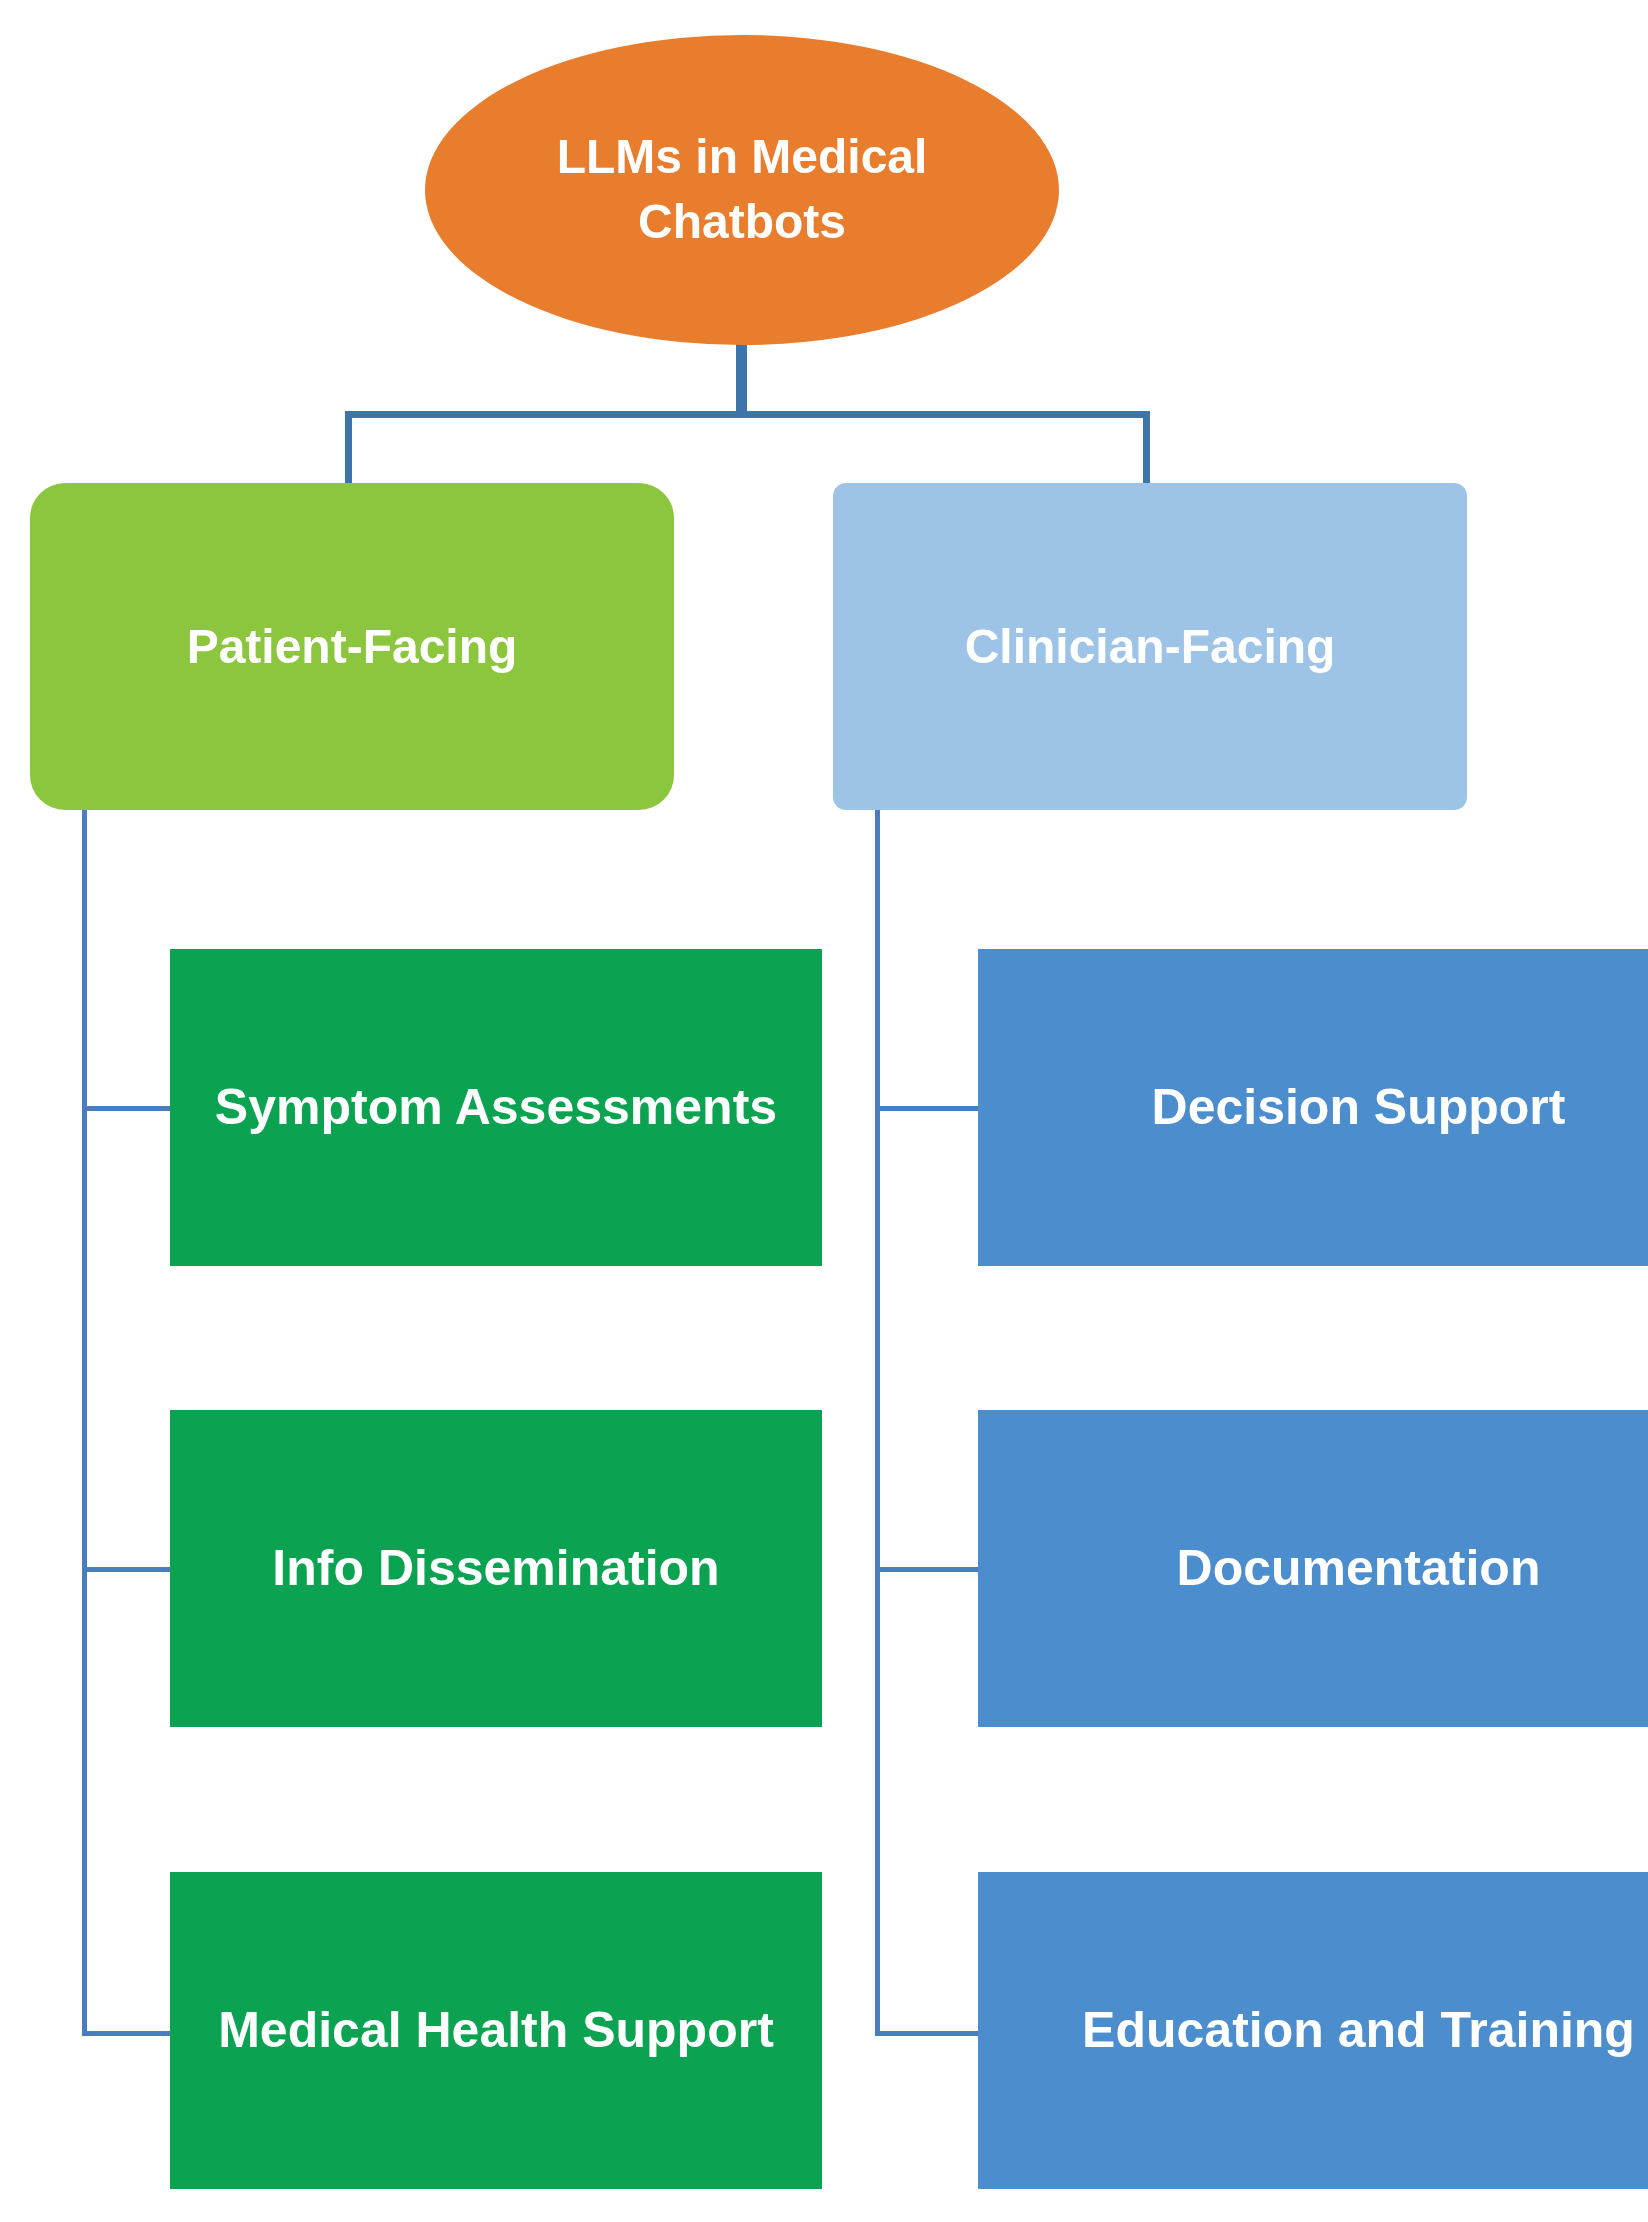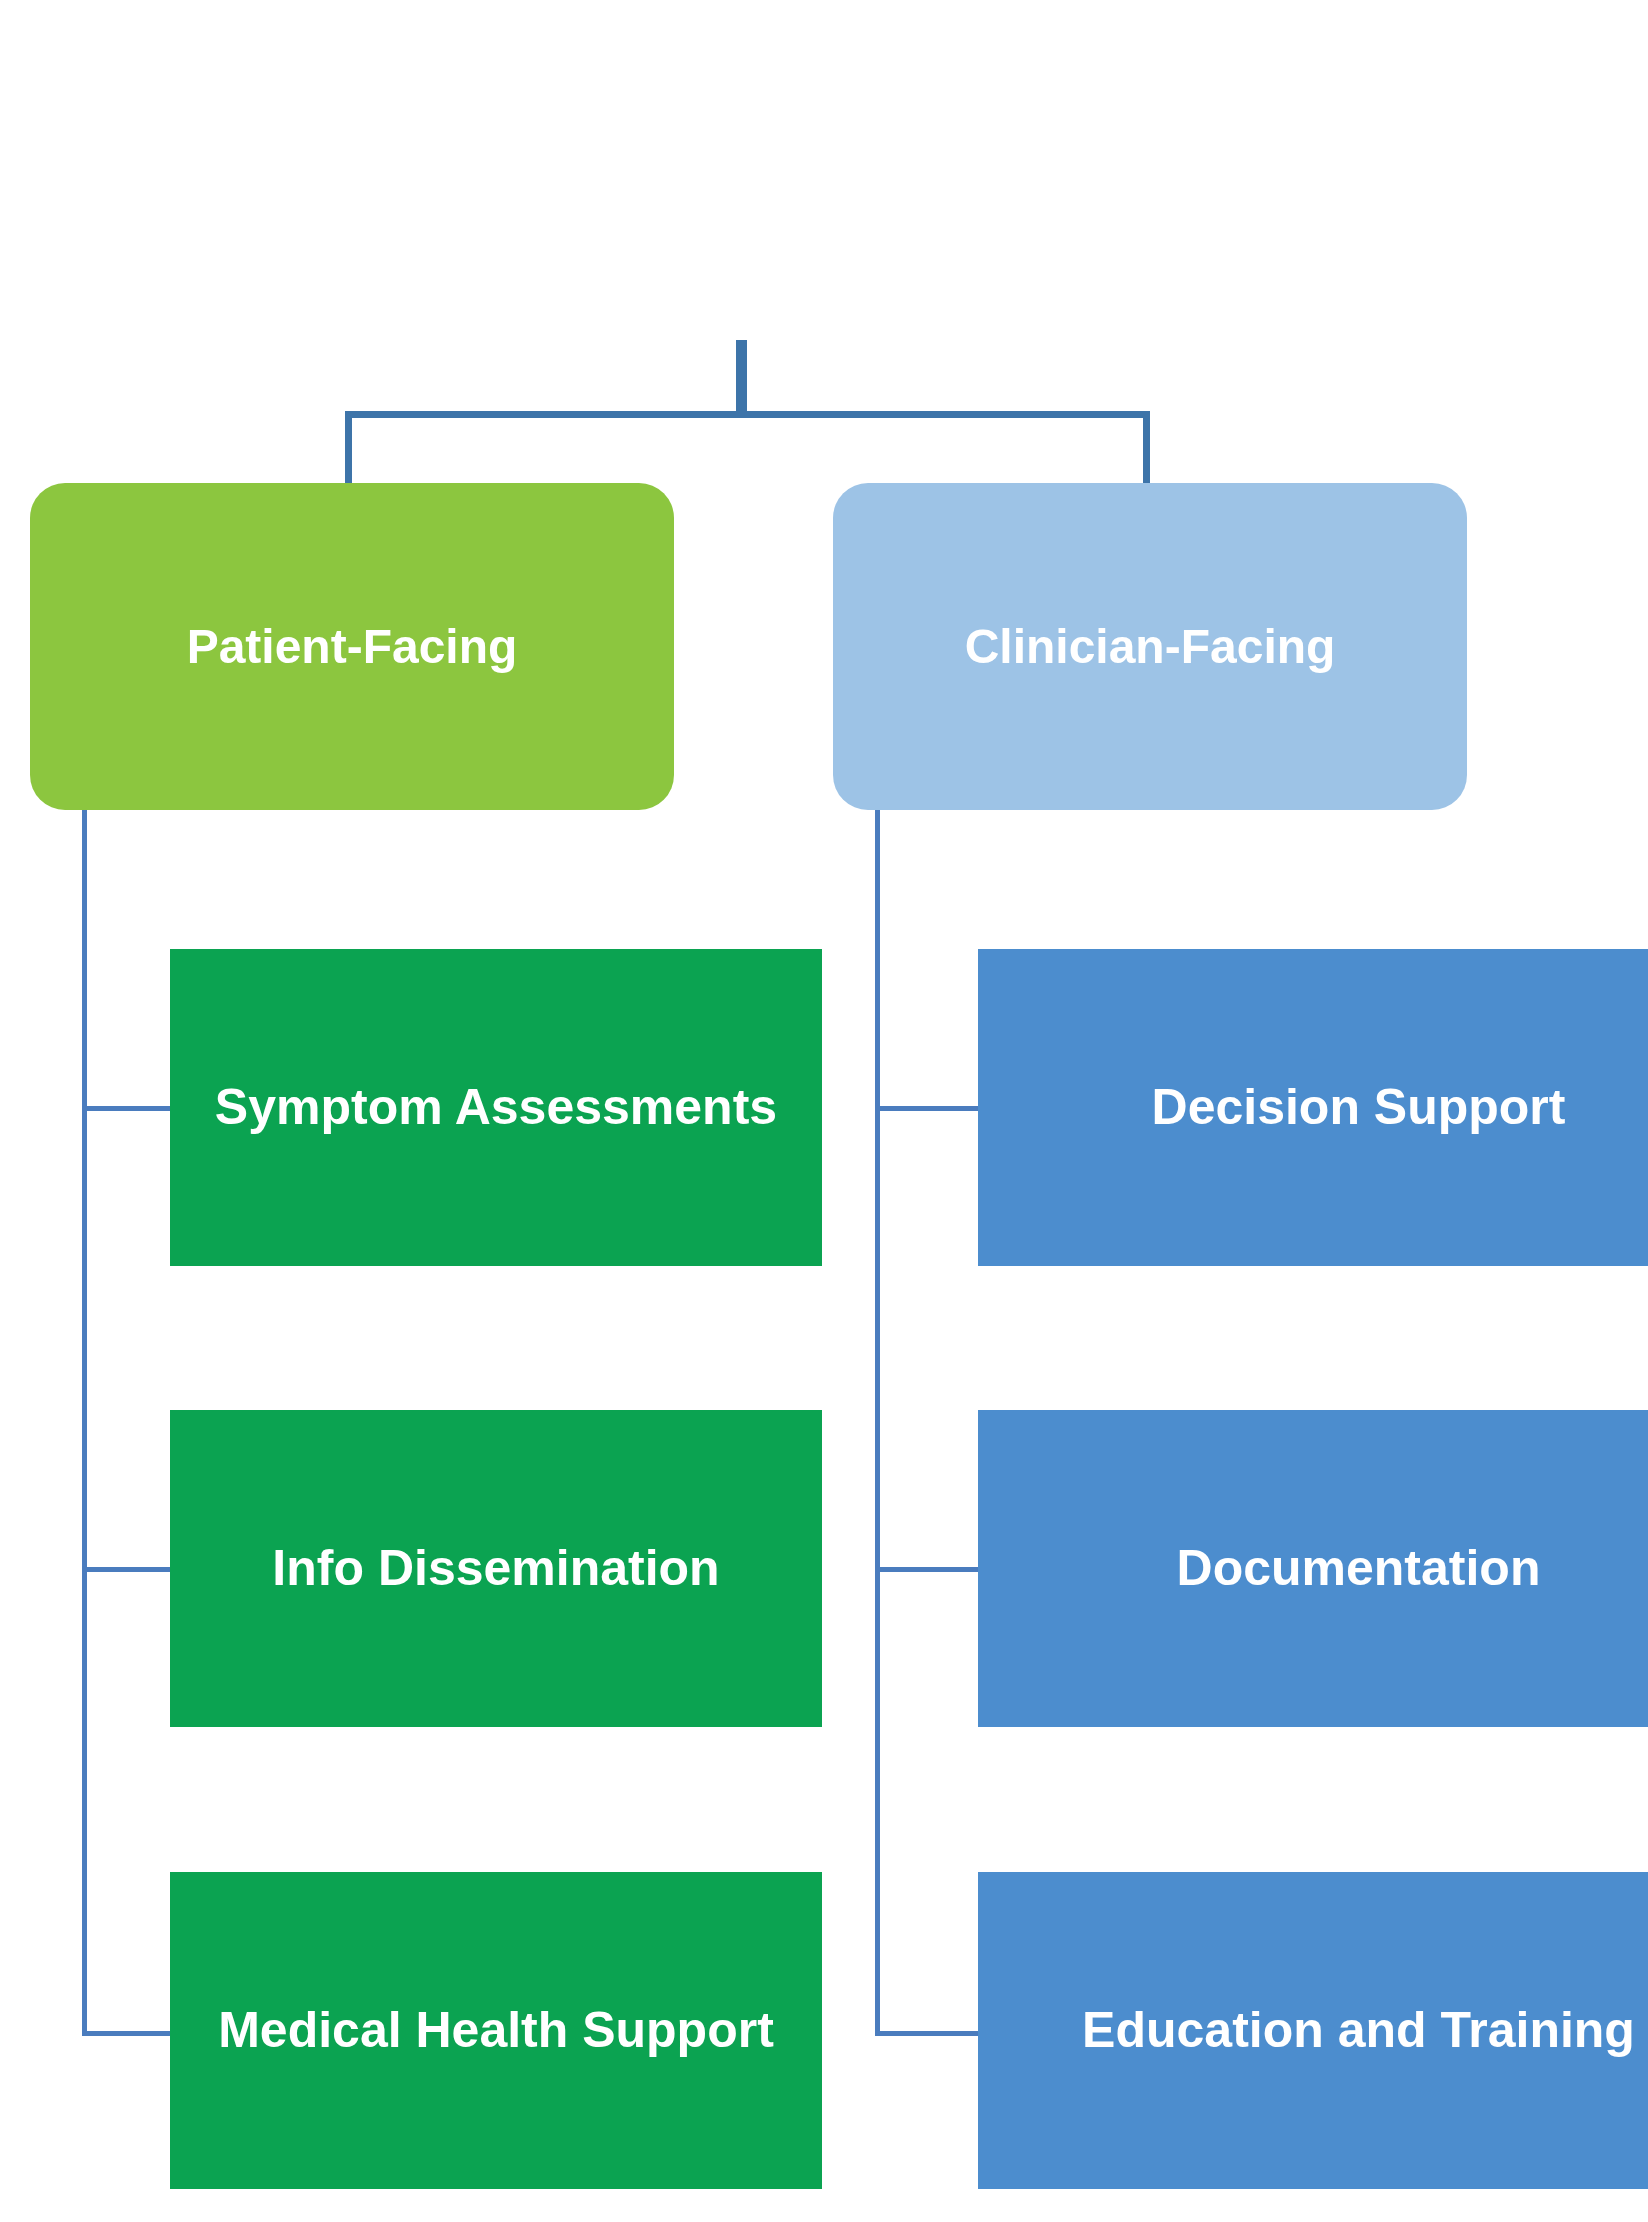--- a/index.html
+++ b/index.html
@@ -30,21 +30,21 @@
     line-height: 1.35;
     padding: 0 80px;
   }
   .branch-box {
     top: 483px;
     height: 327px;
     border-radius: 35px;
     font-size: 48px;
   }
   .branch-patient  { left: 30px;  width: 644px; background: var(--branch1-fill, #8CC63F); }
-  .branch-clinician{ left: 833px; width: 634px; background: var(--branch2-fill, #9DC3E6); }
+  .branch-clinician{ left: 833px; width: 634px; background: var(--branch2-fill, #9DC3E6); border-radius: 13px; }
   .child-box {
     height: 317px;
     font-size: 50px;
     line-height: 1.1;
     padding: 0 7.4px;
   }
   .col-left  { left: 170px;  width: 652px; background: var(--branch1-child-fill, #0BA351); }
   .col-right { left: 978px; width: 761px; background: var(--branch2-child-fill, #4C8DCE); }
   .row-1 { top: 949px; }
   .row-2 { top: 1410px; }
@@ -82,20 +82,23 @@
   <div class="line branch trunk-left"></div>
   <div class="line branch stub-left stub-row-1"></div>
   <div class="line branch stub-left stub-row-2"></div>
   <div class="line branch stub-left stub-row-3"></div>
 
   <div class="line branch trunk-right"></div>
   <div class="line branch stub-right stub-row-1"></div>
   <div class="line branch stub-right stub-row-2"></div>
   <div class="line branch stub-right stub-row-3"></div>
 
+  <div class="node root-ellipse">
+    <span>LLMs in Medical Chatbots</span>
+  </div>
 
   <div class="node branch-box branch-patient">
     <span>Patient-Facing</span>
   </div>
   <div class="node branch-box branch-clinician">
     <span>Clinician-Facing</span>
   </div>
 
   <div class="node child-box col-left row-1">
     <span>Symptom Assessments</span>

